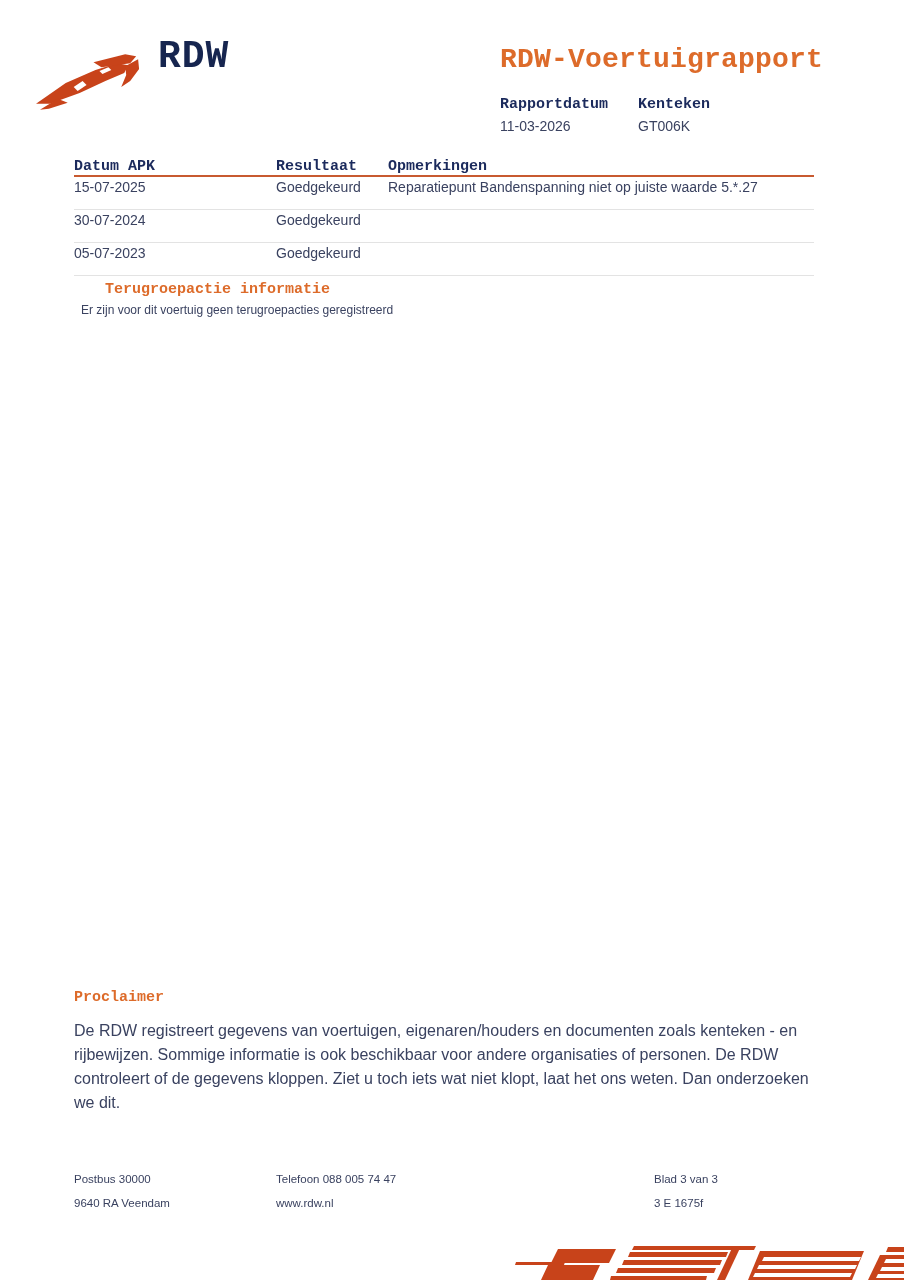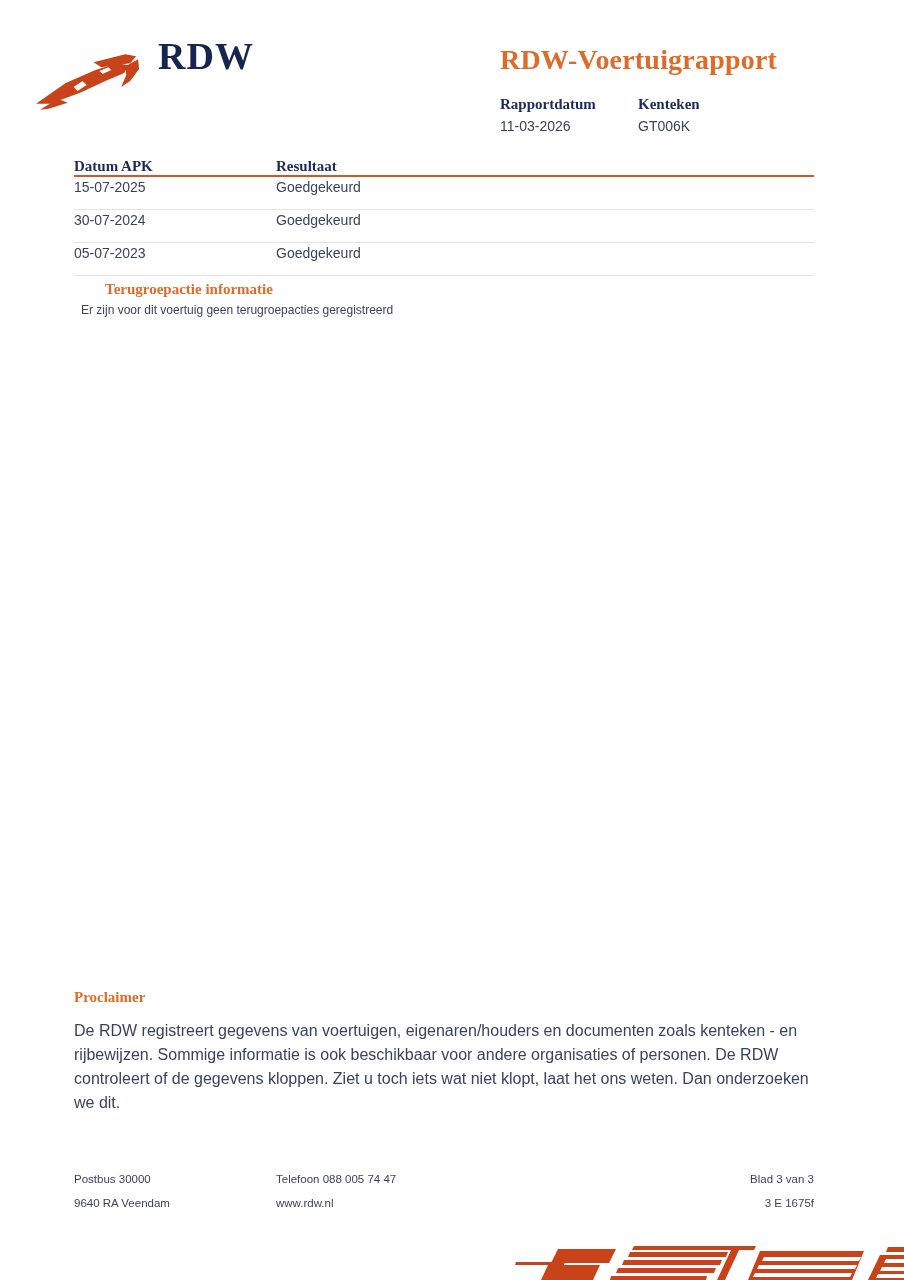--- a/index.html
+++ b/index.html
@@ -9,21 +9,21 @@
     --navy:#1B2A5C;
     --body-text:#3A4260;
     --row-border:#E3E3E3;
   }
   *{margin:0;padding:0;box-sizing:border-box;}
   html,body{background:#ffffff;}
   body{
     width:904px;height:1280px;position:relative;overflow:hidden;
     font-family:"Liberation Sans", sans-serif;
   }
-  .slab{font-family:Liberation Serif, serif;font-weight:bold;}
+  .slab{font-family:Liberation Mono, monospace;font-weight:bold;}
 
   
   .logo-feather{position:absolute;left:36px;top:52px;width:114px;height:60px;}
   .logo-text{
     position:absolute;left:158px;top:36px;font-size:38px;line-height:1.1;
     color:#16254F;letter-spacing:1px;
   }
   .doc-title{
     position:absolute;left:500px;top:44px;font-size:28px;
     color:var(--accent-orange);letter-spacing:.2px;
@@ -58,21 +58,21 @@
   .proclaimer-heading{top:989px;}
   .proclaimer-text{
     position:absolute;left:74px;top:1019px;width:744px;font-size:16px;
     line-height:24px;color:var(--body-text);
   }
 
   
   .footer-item{position:absolute;font-size:11.5px;color:var(--body-text);}
   .f-col1{left:74px;}
   .f-col2{left:276px;}
-  .f-col3{width:160px;right:90px;text-align:right;}
+  .f-col3{width:160px;right:90px;text-align:left;}
   .f-row1{top:1173px;}
   .f-row2{top:1197px;}
   .footer-link{text-decoration:none;color:var(--body-text);text-align:right;}
 
   
   .footer-graphic{position:absolute;left:512px;top:1245px;width:392px;height:35px;}
 </style>
 </head>
 <body>
 
@@ -94,24 +94,26 @@
 
 <div class="meta-label meta-rapportdatum slab">Rapportdatum</div>
 <div class="meta-value meta-rapportdatum">11-03-2026</div>
 <div class="meta-label meta-kenteken slab">Kenteken</div>
 <div class="meta-value meta-kenteken">GT006K</div>
 
 <div class="apk-table">
   <div class="apk-header slab">
     <div class="col-datum">Datum APK</div>
     <div class="col-resultaat">Resultaat</div>
+    <div class="col-opmerkingen">Opmerkingen</div>
   </div>
   <div class="apk-row">
     <div class="col-datum">15-07-2025</div>
     <div class="col-resultaat">Goedgekeurd</div>
+    <div class="col-opmerkingen">Reparatiepunt Bandenspanning niet op juiste waarde 5.*.27</div>
   </div>
   <div class="apk-row">
     <div class="col-datum">30-07-2024</div>
     <div class="col-resultaat">Goedgekeurd</div>
     <div class="col-opmerkingen"></div>
   </div>
   <div class="apk-row">
     <div class="col-datum">05-07-2023</div>
     <div class="col-resultaat">Goedgekeurd</div>
     <div class="col-opmerkingen"></div>

